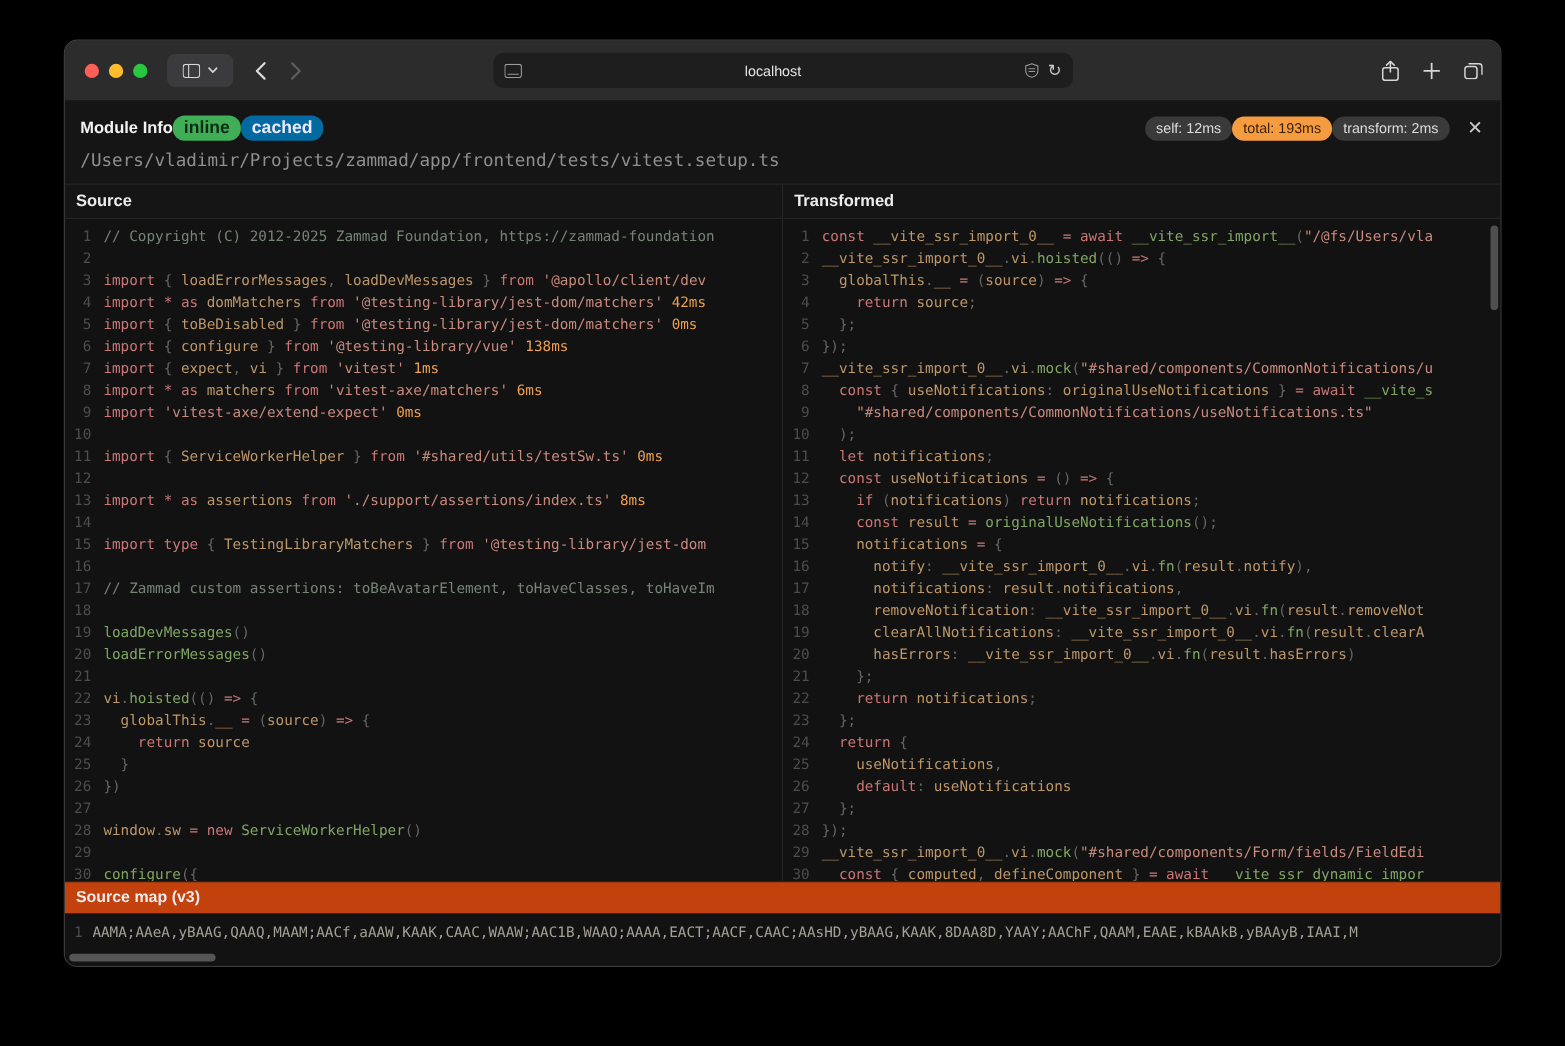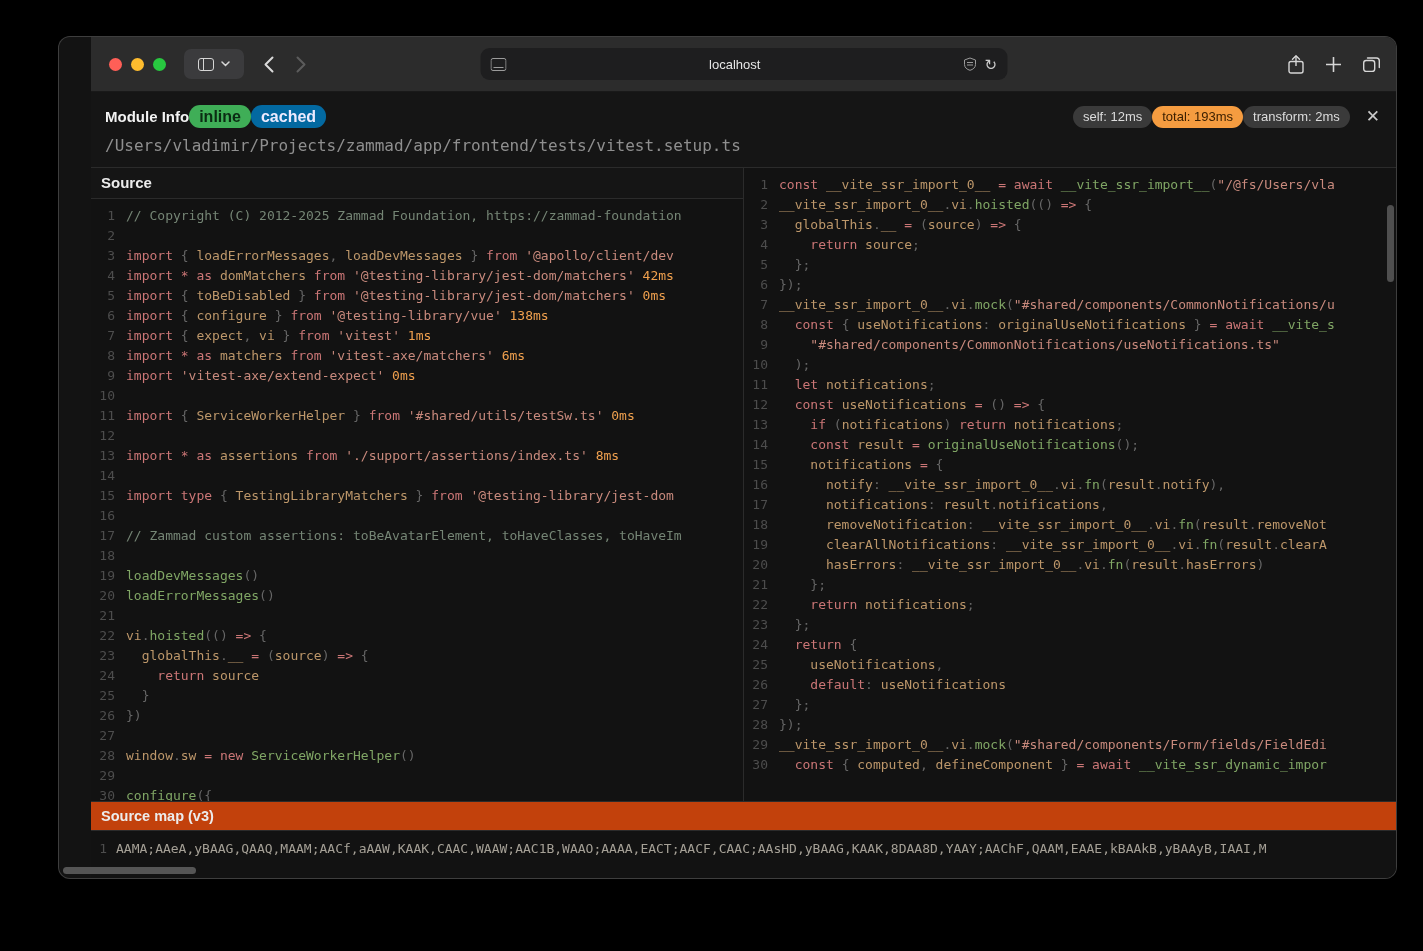--- a/index.html
+++ b/index.html
@@ -1,19 +1,19 @@
 <!DOCTYPE html>
 <html><head>
 <meta charset="utf-8">
 <style>
   html,body{margin:0;padding:0;width:1423px;height:951px;background:#000;overflow:hidden;
     font-family:"Liberation Sans",sans-serif;-webkit-font-smoothing:antialiased;}
   .window{position:absolute;left:59px;top:37px;width:1305px;height:841px;border-radius:11px;
     overflow:hidden;display:flex;flex-direction:column;background:#131313;
-    box-shadow:0 0 0 1px #3e3e3e,0 20px 60px rgba(0,0,0,.8);padding-left:32px;}
+    box-shadow:0 0 0 1px #3e3e3e,0 20px 60px rgba(0,0,0,.8);}
   
   .toolbar{flex:none;height:54px;background:#2c2c2c;border-bottom:1px solid #191919;
     display:flex;align-items:center;position:relative;padding:0 18px;}
   .traffic{display:flex;gap:9px;align-items:center;}
   .tl{width:13px;height:13px;border-radius:50%;}
   .tl.red{background:#ff5f57}.tl.yellow{background:#febc2e}.tl.green{background:#28c840}
   .sidebar-btn{margin-left:18px;width:60px;height:30px;background:#3b3b3d;border-radius:7px;
     display:flex;align-items:center;justify-content:center;gap:7px;cursor:default;}
   .navbtns{display:flex;align-items:center;gap:22px;margin-left:20px;}
   .urlfield{position:absolute;left:50%;transform:translateX(-50%);top:11px;width:527px;height:32px;
@@ -149,20 +149,21 @@
     </div>
     <div class="mh-path">/Users/vladimir/Projects/zammad/app/frontend/tests/vitest.setup.ts</div>
   </div>
 
   <div class="panes">
     <div class="pane">
       <div class="pane-title">Source</div>
       <div class="code"><div class="cl"><span class="ln">1</span><span><span class="tk-c">// Copyright (C) 2012-2025 Zammad Foundation, https://zammad-foundation</span></span></div><div class="cl"><span class="ln">2</span><span></span></div><div class="cl"><span class="ln">3</span><span><span class="tk-k">import </span><span class="tk-p">{ </span><span class="tk-v">loadErrorMessages</span><span class="tk-p">, </span><span class="tk-v">loadDevMessages</span><span class="tk-p"> } </span><span class="tk-k">from </span><span class="tk-s">'@apollo/client/dev</span></span></div><div class="cl"><span class="ln">4</span><span><span class="tk-k">import * as </span><span class="tk-v">domMatchers</span><span class="tk-w"> </span><span class="tk-k">from </span><span class="tk-s">'@testing-library/jest-dom/matchers'</span><span class="tk-t"> 42ms</span></span></div><div class="cl"><span class="ln">5</span><span><span class="tk-k">import </span><span class="tk-p">{ </span><span class="tk-v">toBeDisabled</span><span class="tk-p"> } </span><span class="tk-k">from </span><span class="tk-s">'@testing-library/jest-dom/matchers'</span><span class="tk-t"> 0ms</span></span></div><div class="cl"><span class="ln">6</span><span><span class="tk-k">import </span><span class="tk-p">{ </span><span class="tk-v">configure</span><span class="tk-p"> } </span><span class="tk-k">from </span><span class="tk-s">'@testing-library/vue'</span><span class="tk-t"> 138ms</span></span></div><div class="cl"><span class="ln">7</span><span><span class="tk-k">import </span><span class="tk-p">{ </span><span class="tk-v">expect</span><span class="tk-p">, </span><span class="tk-v">vi</span><span class="tk-p"> } </span><span class="tk-k">from </span><span class="tk-s">'vitest'</span><span class="tk-t"> 1ms</span></span></div><div class="cl"><span class="ln">8</span><span><span class="tk-k">import * as </span><span class="tk-v">matchers</span><span class="tk-w"> </span><span class="tk-k">from </span><span class="tk-s">'vitest-axe/matchers'</span><span class="tk-t"> 6ms</span></span></div><div class="cl"><span class="ln">9</span><span><span class="tk-k">import </span><span class="tk-s">'vitest-axe/extend-expect'</span><span class="tk-t"> 0ms</span></span></div><div class="cl"><span class="ln">10</span><span></span></div><div class="cl"><span class="ln">11</span><span><span class="tk-k">import </span><span class="tk-p">{ </span><span class="tk-v">ServiceWorkerHelper</span><span class="tk-p"> } </span><span class="tk-k">from </span><span class="tk-s">'#shared/utils/testSw.ts'</span><span class="tk-t"> 0ms</span></span></div><div class="cl"><span class="ln">12</span><span></span></div><div class="cl"><span class="ln">13</span><span><span class="tk-k">import * as </span><span class="tk-v">assertions</span><span class="tk-w"> </span><span class="tk-k">from </span><span class="tk-s">'./support/assertions/index.ts'</span><span class="tk-t"> 8ms</span></span></div><div class="cl"><span class="ln">14</span><span></span></div><div class="cl"><span class="ln">15</span><span><span class="tk-k">import type </span><span class="tk-p">{ </span><span class="tk-v">TestingLibraryMatchers</span><span class="tk-p"> } </span><span class="tk-k">from </span><span class="tk-s">'@testing-library/jest-dom</span></span></div><div class="cl"><span class="ln">16</span><span></span></div><div class="cl"><span class="ln">17</span><span><span class="tk-c">// Zammad custom assertions: toBeAvatarElement, toHaveClasses, toHaveIm</span></span></div><div class="cl"><span class="ln">18</span><span></span></div><div class="cl"><span class="ln">19</span><span><span class="tk-f">loadDevMessages</span><span class="tk-p">()</span></span></div><div class="cl"><span class="ln">20</span><span><span class="tk-f">loadErrorMessages</span><span class="tk-p">()</span></span></div><div class="cl"><span class="ln">21</span><span></span></div><div class="cl"><span class="ln">22</span><span><span class="tk-v">vi</span><span class="tk-p">.</span><span class="tk-f">hoisted</span><span class="tk-p">(() </span><span class="tk-k">=&gt; </span><span class="tk-p">{</span></span></div><div class="cl"><span class="ln">23</span><span><span class="tk-w">  </span><span class="tk-v">globalThis</span><span class="tk-p">.</span><span class="tk-v">__</span><span class="tk-k"> = </span><span class="tk-p">(</span><span class="tk-v">source</span><span class="tk-p">) </span><span class="tk-k">=&gt; </span><span class="tk-p">{</span></span></div><div class="cl"><span class="ln">24</span><span><span class="tk-w">    </span><span class="tk-k">return </span><span class="tk-v">source</span></span></div><div class="cl"><span class="ln">25</span><span><span class="tk-w">  </span><span class="tk-p">}</span></span></div><div class="cl"><span class="ln">26</span><span><span class="tk-p">})</span></span></div><div class="cl"><span class="ln">27</span><span></span></div><div class="cl"><span class="ln">28</span><span><span class="tk-v">window</span><span class="tk-p">.</span><span class="tk-v">sw</span><span class="tk-k"> = new </span><span class="tk-f">ServiceWorkerHelper</span><span class="tk-p">()</span></span></div><div class="cl"><span class="ln">29</span><span></span></div><div class="cl"><span class="ln">30</span><span><span class="tk-f">configure</span><span class="tk-p">({</span></span></div></div>
     </div>
     <div class="pane right">
+      <div class="pane-title">Transformed</div>
       <div class="code"><div class="cl"><span class="ln">1</span><span><span class="tk-k">const </span><span class="tk-v">__vite_ssr_import_0__</span><span class="tk-k"> = await </span><span class="tk-f">__vite_ssr_import__</span><span class="tk-p">(</span><span class="tk-s">"/@fs/Users/vla</span></span></div><div class="cl"><span class="ln">2</span><span><span class="tk-v">__vite_ssr_import_0__</span><span class="tk-p">.</span><span class="tk-v">vi</span><span class="tk-p">.</span><span class="tk-f">hoisted</span><span class="tk-p">(() </span><span class="tk-k">=&gt; </span><span class="tk-p">{</span></span></div><div class="cl"><span class="ln">3</span><span><span class="tk-w">  </span><span class="tk-v">globalThis</span><span class="tk-p">.</span><span class="tk-v">__</span><span class="tk-k"> = </span><span class="tk-p">(</span><span class="tk-v">source</span><span class="tk-p">) </span><span class="tk-k">=&gt; </span><span class="tk-p">{</span></span></div><div class="cl"><span class="ln">4</span><span><span class="tk-w">    </span><span class="tk-k">return </span><span class="tk-v">source</span><span class="tk-p">;</span></span></div><div class="cl"><span class="ln">5</span><span><span class="tk-w">  </span><span class="tk-p">};</span></span></div><div class="cl"><span class="ln">6</span><span><span class="tk-p">});</span></span></div><div class="cl"><span class="ln">7</span><span><span class="tk-v">__vite_ssr_import_0__</span><span class="tk-p">.</span><span class="tk-v">vi</span><span class="tk-p">.</span><span class="tk-f">mock</span><span class="tk-p">(</span><span class="tk-s">"#shared/components/CommonNotifications/u</span></span></div><div class="cl"><span class="ln">8</span><span><span class="tk-w">  </span><span class="tk-k">const </span><span class="tk-p">{ </span><span class="tk-v">useNotifications</span><span class="tk-p">: </span><span class="tk-v">originalUseNotifications</span><span class="tk-p"> } </span><span class="tk-k">= await </span><span class="tk-f">__vite_s</span></span></div><div class="cl"><span class="ln">9</span><span><span class="tk-w">    </span><span class="tk-s">"#shared/components/CommonNotifications/useNotifications.ts"</span></span></div><div class="cl"><span class="ln">10</span><span><span class="tk-w">  </span><span class="tk-p">);</span></span></div><div class="cl"><span class="ln">11</span><span><span class="tk-w">  </span><span class="tk-k">let </span><span class="tk-v">notifications</span><span class="tk-p">;</span></span></div><div class="cl"><span class="ln">12</span><span><span class="tk-w">  </span><span class="tk-k">const </span><span class="tk-v">useNotifications</span><span class="tk-k"> = </span><span class="tk-p">() </span><span class="tk-k">=&gt; </span><span class="tk-p">{</span></span></div><div class="cl"><span class="ln">13</span><span><span class="tk-w">    </span><span class="tk-k">if </span><span class="tk-p">(</span><span class="tk-v">notifications</span><span class="tk-p">) </span><span class="tk-k">return </span><span class="tk-v">notifications</span><span class="tk-p">;</span></span></div><div class="cl"><span class="ln">14</span><span><span class="tk-w">    </span><span class="tk-k">const </span><span class="tk-v">result</span><span class="tk-k"> = </span><span class="tk-f">originalUseNotifications</span><span class="tk-p">();</span></span></div><div class="cl"><span class="ln">15</span><span><span class="tk-w">    </span><span class="tk-v">notifications</span><span class="tk-k"> = </span><span class="tk-p">{</span></span></div><div class="cl"><span class="ln">16</span><span><span class="tk-w">      </span><span class="tk-v">notify</span><span class="tk-p">: </span><span class="tk-v">__vite_ssr_import_0__</span><span class="tk-p">.</span><span class="tk-v">vi</span><span class="tk-p">.</span><span class="tk-f">fn</span><span class="tk-p">(</span><span class="tk-v">result</span><span class="tk-p">.</span><span class="tk-v">notify</span><span class="tk-p">),</span></span></div><div class="cl"><span class="ln">17</span><span><span class="tk-w">      </span><span class="tk-v">notifications</span><span class="tk-p">: </span><span class="tk-v">result</span><span class="tk-p">.</span><span class="tk-v">notifications</span><span class="tk-p">,</span></span></div><div class="cl"><span class="ln">18</span><span><span class="tk-w">      </span><span class="tk-v">removeNotification</span><span class="tk-p">: </span><span class="tk-v">__vite_ssr_import_0__</span><span class="tk-p">.</span><span class="tk-v">vi</span><span class="tk-p">.</span><span class="tk-f">fn</span><span class="tk-p">(</span><span class="tk-v">result</span><span class="tk-p">.</span><span class="tk-v">removeNot</span></span></div><div class="cl"><span class="ln">19</span><span><span class="tk-w">      </span><span class="tk-v">clearAllNotifications</span><span class="tk-p">: </span><span class="tk-v">__vite_ssr_import_0__</span><span class="tk-p">.</span><span class="tk-v">vi</span><span class="tk-p">.</span><span class="tk-f">fn</span><span class="tk-p">(</span><span class="tk-v">result</span><span class="tk-p">.</span><span class="tk-v">clearA</span></span></div><div class="cl"><span class="ln">20</span><span><span class="tk-w">      </span><span class="tk-v">hasErrors</span><span class="tk-p">: </span><span class="tk-v">__vite_ssr_import_0__</span><span class="tk-p">.</span><span class="tk-v">vi</span><span class="tk-p">.</span><span class="tk-f">fn</span><span class="tk-p">(</span><span class="tk-v">result</span><span class="tk-p">.</span><span class="tk-v">hasErrors</span><span class="tk-p">)</span></span></div><div class="cl"><span class="ln">21</span><span><span class="tk-w">    </span><span class="tk-p">};</span></span></div><div class="cl"><span class="ln">22</span><span><span class="tk-w">    </span><span class="tk-k">return </span><span class="tk-v">notifications</span><span class="tk-p">;</span></span></div><div class="cl"><span class="ln">23</span><span><span class="tk-w">  </span><span class="tk-p">};</span></span></div><div class="cl"><span class="ln">24</span><span><span class="tk-w">  </span><span class="tk-k">return </span><span class="tk-p">{</span></span></div><div class="cl"><span class="ln">25</span><span><span class="tk-w">    </span><span class="tk-v">useNotifications</span><span class="tk-p">,</span></span></div><div class="cl"><span class="ln">26</span><span><span class="tk-w">    </span><span class="tk-k">default</span><span class="tk-p">: </span><span class="tk-v">useNotifications</span></span></div><div class="cl"><span class="ln">27</span><span><span class="tk-w">  </span><span class="tk-p">};</span></span></div><div class="cl"><span class="ln">28</span><span><span class="tk-p">});</span></span></div><div class="cl"><span class="ln">29</span><span><span class="tk-v">__vite_ssr_import_0__</span><span class="tk-p">.</span><span class="tk-v">vi</span><span class="tk-p">.</span><span class="tk-f">mock</span><span class="tk-p">(</span><span class="tk-s">"#shared/components/Form/fields/FieldEdi</span></span></div><div class="cl"><span class="ln">30</span><span><span class="tk-w">  </span><span class="tk-k">const </span><span class="tk-p">{ </span><span class="tk-v">computed</span><span class="tk-p">, </span><span class="tk-v">defineComponent</span><span class="tk-p"> } </span><span class="tk-k">= await </span><span class="tk-f">__vite_ssr_dynamic_impor</span></span></div></div>
       <div class="vscroll-thumb"></div>
     </div>
   </div>
 
   <div class="sourcemap">
     <div class="sm-title">Source map (v3)</div>
     <div class="code sm-code"><div class="cl"><span class="ln">1</span><span><span class="tk-m">AAMA;AAeA,yBAAG,QAAQ,MAAM;AACf,aAAW,KAAK,CAAC,WAAW;AAC1B,WAAO;AAAA,EACT;AACF,CAAC;AAsHD,yBAAG,KAAK,8DAA8D,YAAY;AAChF,QAAM,EAAE,kBAAkB,yBAAyB,IAAI,M</span></span></div></div>
   </div>
 

